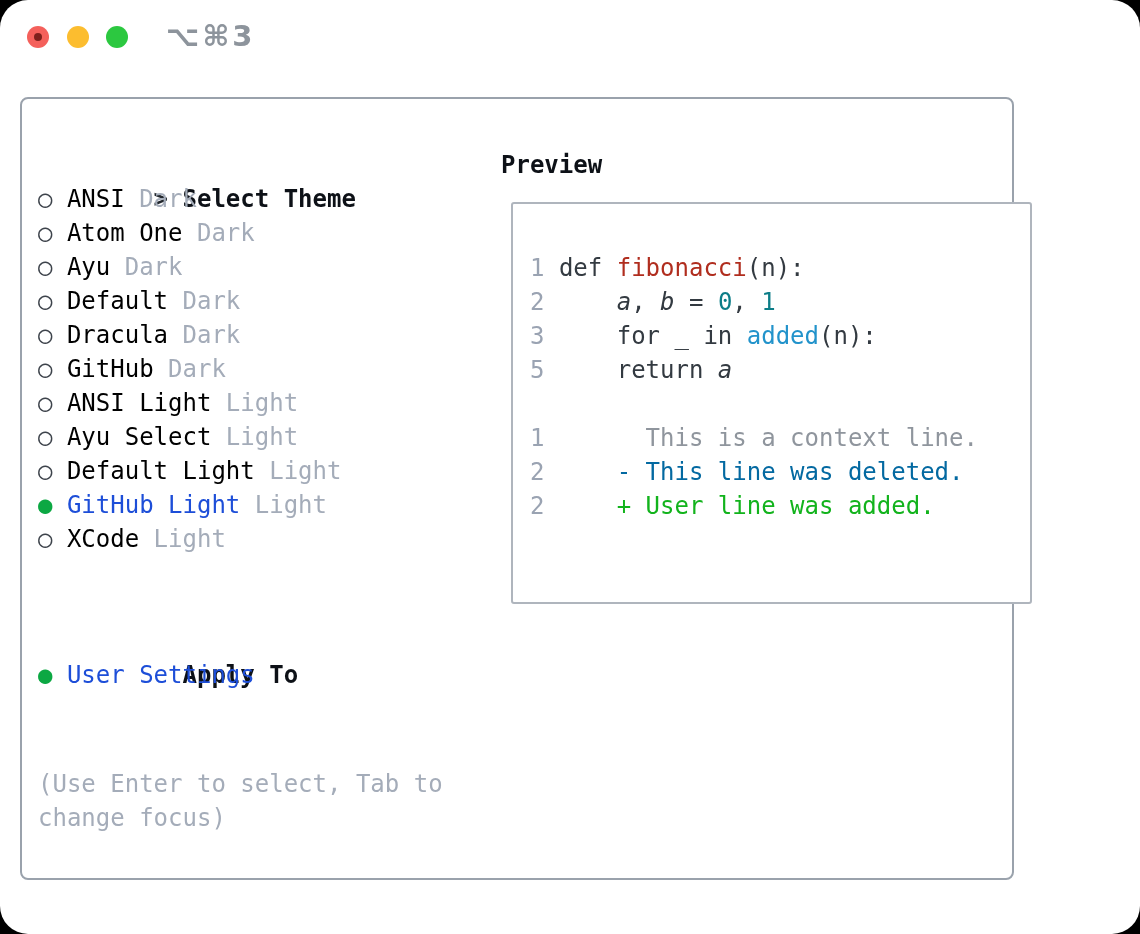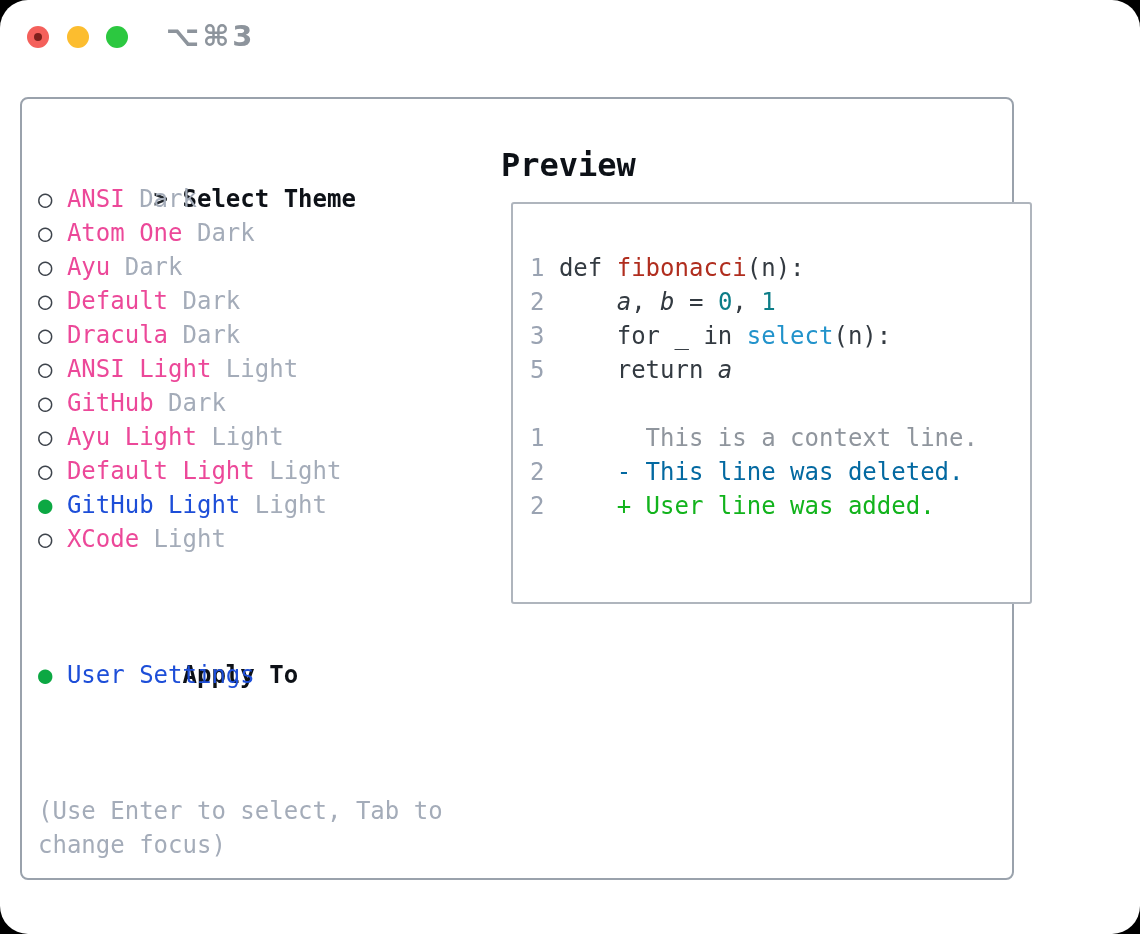--- a/index.html
+++ b/index.html
@@ -24,29 +24,29 @@
   .panel{
     position:absolute;left:20px;top:97px;width:994px;height:783px;
     border:2px solid #9aa2ac;border-radius:8px;box-sizing:border-box;background:#fff;
   }
   .panel *{box-sizing:border-box;}
   .row{white-space:pre;font-size:24px;line-height:34px;height:34px;color:#333a41;}
   .marker{display:inline-block;width:2ch;color:#3d434b;}
   .marker.arrow{color:#21262c;font-weight:bold;}
   .marker.sel{color:#0ca843;}
   .hdr{font-weight:bold;color:#0d1117;}
-  .theme-name{color:#ec4899;}
+  .theme-name{color:#000000;}
   .theme-name.sel{color:#1d4ed8;}
   .variant{color:#a4acb9;}
   .hint{color:#a4acb9;}
   #theme-list{position:absolute;left:16px;top:49px;}
   #apply-block{position:absolute;left:16px;top:525px;}
-  #hint-block{position:absolute;left:16px;top:695px;}
+  #hint-block{position:absolute;left:16px;top:668px;}
   
-  .preview-title{position:absolute;left:479px;top:49px;font-size:32px;line-height:34px;font-weight:bold;color:#0d1117;white-space:pre;}
+  .preview-title{position:absolute;left:479px;top:49px;font-size:24px;line-height:34px;font-weight:bold;color:#0d1117;white-space:pre;}
   .preview-box{
     position:absolute;left:489px;top:103px;width:521px;height:402px;
     border:2px solid #afb5bd;border-radius:3px;background:#fff;
     padding:47px 0 0 17px;overflow:hidden;
   }
   .code-line{white-space:pre;font-size:24px;line-height:34px;height:34px;color:#333a41;}
   .ln{color:#9aa3b2;}
   .c-red{color:#b02d1e;}
   .c-teal{color:#0c7d87;}
   .c-blue{color:#2293cb;}
@@ -70,23 +70,23 @@
     <div id="theme-list">
       <div class="row">
         <span class="marker arrow">&gt;</span><span class="hdr">Select Theme</span>
       </div>
 
     <div class="row"><span class="marker">○</span><span class="theme-name">ANSI </span><span class="variant">Dark</span></div>
         <div class="row"><span class="marker">○</span><span class="theme-name">Atom One </span><span class="variant">Dark</span></div>
         <div class="row"><span class="marker">○</span><span class="theme-name">Ayu </span><span class="variant">Dark</span></div>
         <div class="row"><span class="marker">○</span><span class="theme-name">Default </span><span class="variant">Dark</span></div>
         <div class="row"><span class="marker">○</span><span class="theme-name">Dracula </span><span class="variant">Dark</span></div>
+        <div class="row"><span class="marker">○</span><span class="theme-name">GitHub </span><span class="variant">Dark</span></div>
         <div class="row"><span class="marker">○</span><span class="theme-name">ANSI Light </span><span class="variant">Light</span></div>
-        <div class="row"><span class="marker">○</span><span class="theme-name">GitHub </span><span class="variant">Dark</span></div>
-        <div class="row"><span class="marker">○</span><span class="theme-name">Ayu Light </span><span class="variant">Light</span></div>
+        <div class="row"><span class="marker">○</span><span class="theme-name">Ayu Select </span><span class="variant">Light</span></div>
         <div class="row"><span class="marker">○</span><span class="theme-name">Default Light </span><span class="variant">Light</span></div>
         <div class="row"><span class="marker sel">●</span><span class="theme-name sel">GitHub Light </span><span class="variant">Light</span></div>
         <div class="row"><span class="marker">○</span><span class="theme-name">XCode </span><span class="variant">Light</span></div>
       </div>
 
     <div id="apply-block">
       <div class="row">
         <span class="marker"></span><span class="hdr">Apply To</span>
       </div>
 
@@ -97,21 +97,21 @@
       <div class="row hint">(Use Enter to select, Tab to</div>
       <div class="row hint">change focus)</div>
     </div>
 
     <div class="preview-title">Preview</div>
 
     <div class="preview-box" id="preview-box">
 
     <div class="code-line"><span class="ln">1 </span><span class="">def </span><span class="c-red">fibonacci</span><span class="">(n):</span></div>
         <div class="code-line"><span class="ln">2 </span><span class="">    </span><span class=" ital">a</span><span class="">, </span><span class=" ital">b</span><span class=""> = </span><span class="c-teal">0</span><span class="">, </span><span class="c-teal">1</span></div>
-        <div class="code-line"><span class="ln">3 </span><span class="">    for _ in </span><span class="c-blue">select</span><span class="">(n):</span></div>
+        <div class="code-line"><span class="ln">3 </span><span class="">    for _ in </span><span class="c-blue">added</span><span class="">(n):</span></div>
         <div class="code-line"><span class="ln">5 </span><span class="">    return </span><span class=" ital">a</span></div>
         <div class="code-line"><span class="ln"></span></div>
         <div class="code-line"><span class="ln">1 </span><span class="c-context">      This is a context line.</span></div>
         <div class="code-line"><span class="ln">2 </span><span class="c-dred">    - This line was deleted.</span></div>
         <div class="code-line"><span class="ln">2 </span><span class="c-dgreen">    + User line was added.</span></div>
       </div>
 
   </div>
 </div>
 

